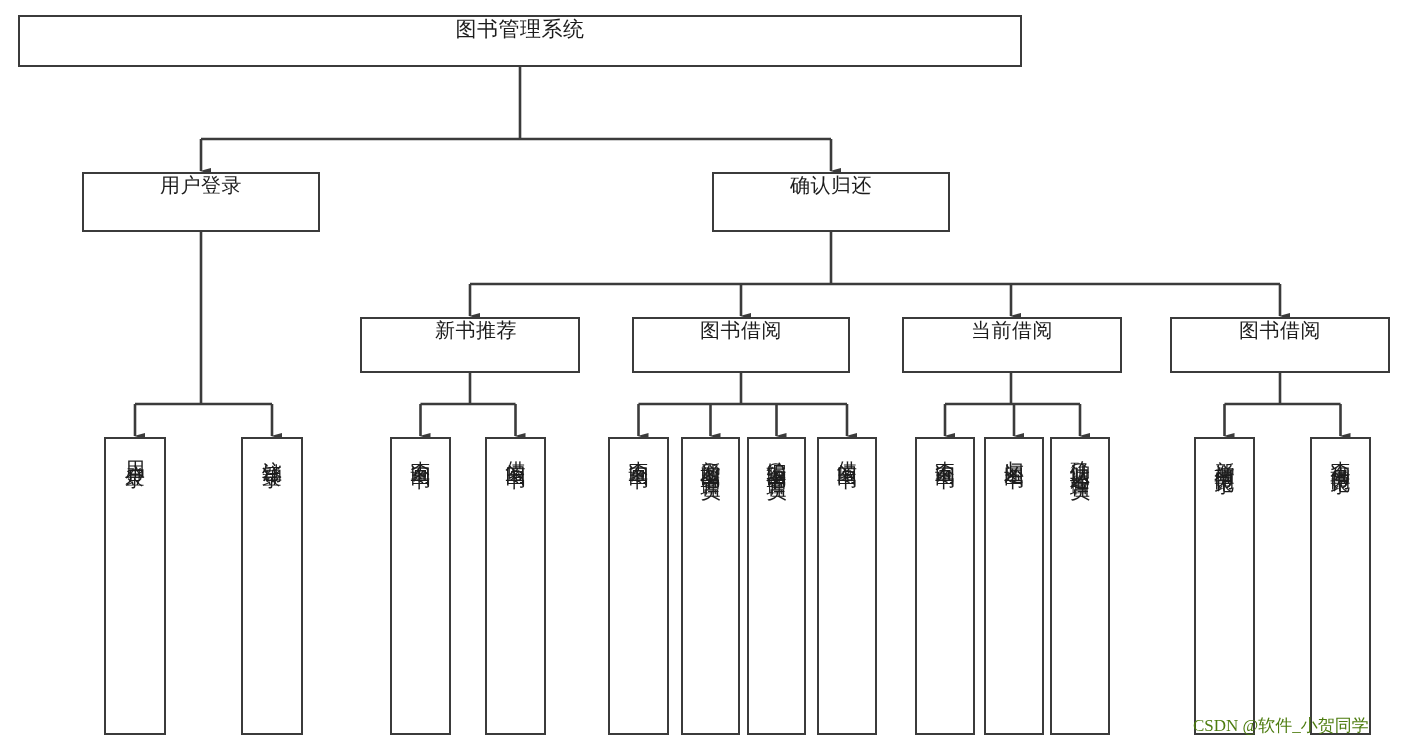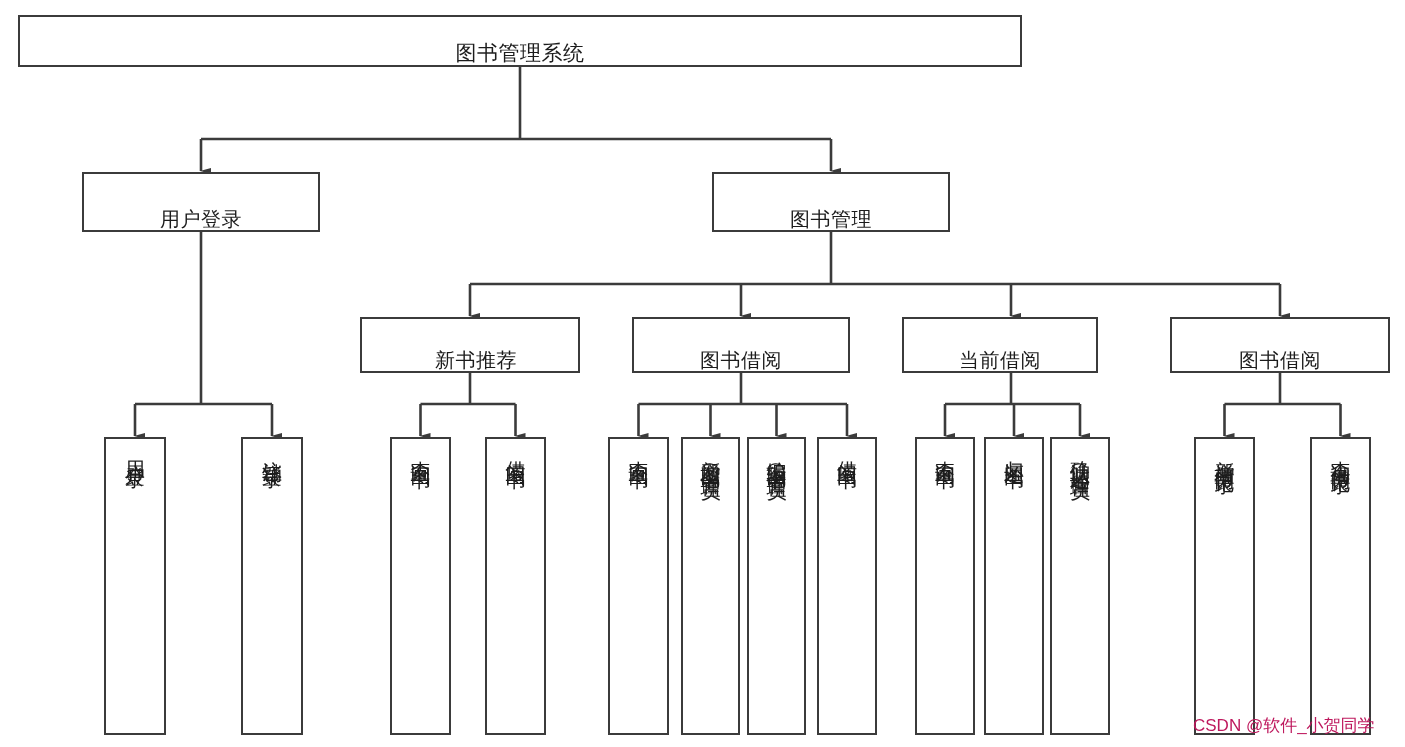--- a/index.html
+++ b/index.html
@@ -11,21 +11,21 @@
   }
   #canvas{position:relative;width:1405px;height:747px;}
   svg#edges{position:absolute;left:0;top:0;width:1405px;height:747px;}
 
   .node{
     position:absolute;
     box-sizing:border-box;
     background:#ffffff;
     border:2px solid #3b3b3b;
     display:flex;
-    align-items:flex-end;
+    align-items:flex-start;
     justify-content:center;
     color:#1c1c1c;
     z-index:2;
   }
   .node .lbl{
     font-size:20px;
     line-height:1.12;
     letter-spacing:0.5px;
     white-space:nowrap;
   }
@@ -39,24 +39,24 @@
     text-orientation:upright;
     font-size:20px;
     letter-spacing:3px;
     line-height:1.25;
     white-space:nowrap;
   }
   #watermark{
     position:absolute;
     left:1193px;top:714px;
     font-size:17px;
-    color:#be185d;
+    color:#4d7c0f;
     white-space:nowrap;
     z-index:5;
-    font-family:Liberation Sans, sans-serif;
+    font-family:Liberation Serif, serif;
   }
 </style>
 </head>
 <body>
 
 <div id="canvas">
 
   <svg id="edges" viewBox="0 0 1405 747" xmlns="http://www.w3.org/2000/svg">
     <defs>
       <marker id="arw" markerWidth="10" markerHeight="12" refX="3" refY="10" orient="auto" markerUnits="userSpaceOnUse">
@@ -101,29 +101,29 @@
   </svg>
 
   <div id="node-layer">
       <div class="node root" style="left: 18px; top: 15px; width: 1004px; height: 52px;">
         <span class="lbl">图书管理系统</span>
       </div>
       <div class="node mid" style="left: 82px; top: 172px; width: 238px; height: 60px;">
         <span class="lbl">用户登录</span>
       </div>
       <div class="node mid" style="left: 712px; top: 172px; width: 238px; height: 60px;">
-        <span class="lbl">图书管理</span>
+        <span class="lbl">确认归还</span>
       </div>
       <div class="node mid" style="left: 360px; top: 317px; width: 220px; height: 56px; padding-left: 12px;">
         <span class="lbl">新书推荐</span>
       </div>
       <div class="node mid" style="left: 632px; top: 317px; width: 218px; height: 56px;">
         <span class="lbl">图书借阅</span>
       </div>
-      <div class="node mid" style="left: 902px; top: 317px; width: 196px; height: 56px;">
+      <div class="node mid" style="left: 902px; top: 317px; width: 220px; height: 56px;">
         <span class="lbl">当前借阅</span>
       </div>
       <div class="node mid" style="left: 1170px; top: 317px; width: 220px; height: 56px;">
         <span class="lbl">图书借阅</span>
       </div>
       <div class="node leaf" style="left: 104px; top: 437px; width: 62px; height: 298px;">
         <span class="lbl">用户登录</span>
       </div>
       <div class="node leaf" style="left: 241px; top: 437px; width: 62px; height: 298px;">
         <span class="lbl">注销登录</span>

